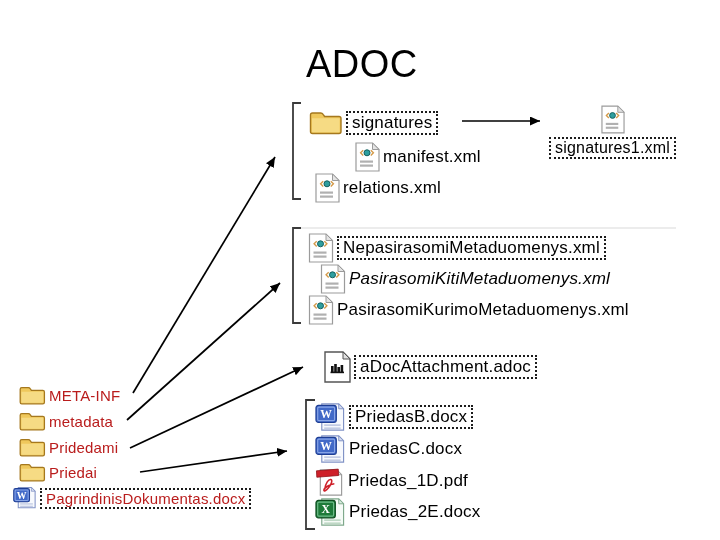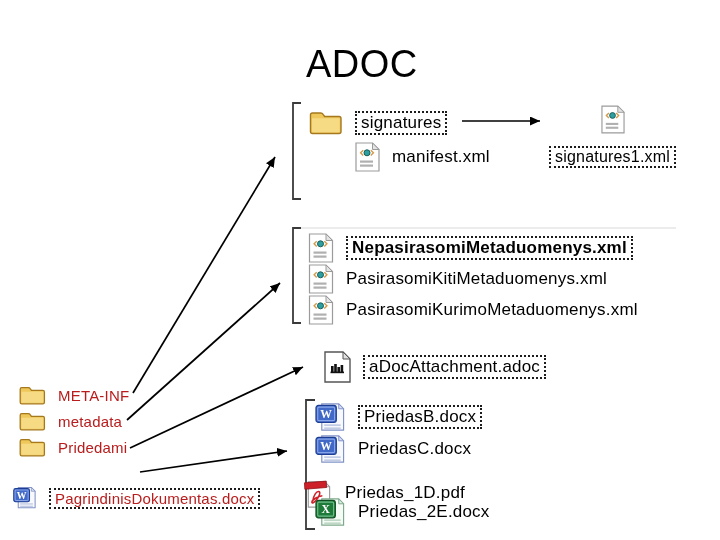--- a/index.html
+++ b/index.html
@@ -5,21 +5,21 @@
   html,body{margin:0;padding:0;background:#fff;}
   .slide{
     position:relative;width:720px;height:540px;background:#ffffff;overflow:hidden;
     font-family:"Liberation Sans",sans-serif;color:#000;
   }
   .title{
     position:absolute;left:306px;top:44px;font-size:38px;line-height:1.1;
     letter-spacing:0.5px;color:#000;
   }
   .overlay{position:absolute;left:0;top:0;width:720px;height:540px;pointer-events:none;}
-  .row{position:absolute;display:flex;align-items:center;gap:12px;white-space:nowrap;}
+  .row{position:absolute;display:flex;align-items:center;gap:3px;white-space:nowrap;}
   .row svg{flex:0 0 auto;display:block;}
   .lbl{font-size:17px;color:#000;letter-spacing:0.2px;}
   .lbl-sm{font-size:15px;color:#b91c1c;letter-spacing:0.2px;}
   .dotted{border:2px dotted #1c1c1c;padding:0 4px;}
 </style>
 </head>
 <body>
 
 <div class="slide">
 
@@ -57,47 +57,59 @@
       <path d="M1 1 H17.5 L24 7.5 V29 H1 Z" fill="#fff" stroke="#9B9B9B" stroke-width="1.2"></path>
       <path d="M17.5 1 L24 7.5 H17.5 Z" fill="#E4E4E4" stroke="#9B9B9B" stroke-width="1"></path>
       <path d="M8.2 8.2 L5.6 10.8 L8.2 13.4" stroke="#D49A4A" stroke-width="1.4" fill="none"></path>
       <path d="M15.8 8.2 L18.4 10.8 L15.8 13.4" stroke="#D49A4A" stroke-width="1.4" fill="none"></path>
       <circle cx="12" cy="10.8" r="3" fill="#2E9E9E" stroke="#14605F" stroke-width="1"></circle>
       <rect x="5" y="18.5" width="13" height="2.2" fill="#B0B0B0"></rect>
       <rect x="5" y="22.5" width="13" height="2.2" fill="#B0B0B0"></rect>
     </svg>
     <span class="lbl">manifest.xml</span>
   </div>
+  <div class="row" style="left:315px;top:172px;height:31px;">
+    <svg width="25" height="30" viewBox="0 0 25 30">
+      <path d="M1 1 H17.5 L24 7.5 V29 H1 Z" fill="#fff" stroke="#9B9B9B" stroke-width="1.2"></path>
+      <path d="M17.5 1 L24 7.5 H17.5 Z" fill="#E4E4E4" stroke="#9B9B9B" stroke-width="1"></path>
+      <path d="M8.2 8.2 L5.6 10.8 L8.2 13.4" stroke="#D49A4A" stroke-width="1.4" fill="none"></path>
+      <path d="M15.8 8.2 L18.4 10.8 L15.8 13.4" stroke="#D49A4A" stroke-width="1.4" fill="none"></path>
+      <circle cx="12" cy="10.8" r="3" fill="#2E9E9E" stroke="#14605F" stroke-width="1"></circle>
+      <rect x="5" y="18.5" width="13" height="2.2" fill="#B0B0B0"></rect>
+      <rect x="5" y="22.5" width="13" height="2.2" fill="#B0B0B0"></rect>
+    </svg>
+    <span class="lbl">relations.xml</span>
+  </div>
 
   <div class="row" style="left:549px;top:105px;height:31px;flex-direction:column;">
     <svg width="24" height="29" viewBox="0 0 25 30">
       <path d="M1 1 H17.5 L24 7.5 V29 H1 Z" fill="#fff" stroke="#9B9B9B" stroke-width="1.2"></path>
       <path d="M17.5 1 L24 7.5 H17.5 Z" fill="#E4E4E4" stroke="#9B9B9B" stroke-width="1"></path>
       <path d="M8.2 8.2 L5.6 10.8 L8.2 13.4" stroke="#D49A4A" stroke-width="1.4" fill="none"></path>
       <path d="M15.8 8.2 L18.4 10.8 L15.8 13.4" stroke="#D49A4A" stroke-width="1.4" fill="none"></path>
       <circle cx="12" cy="10.8" r="3" fill="#2E9E9E" stroke="#14605F" stroke-width="1"></circle>
       <rect x="5" y="18.5" width="13" height="2.2" fill="#B0B0B0"></rect>
       <rect x="5" y="22.5" width="13" height="2.2" fill="#B0B0B0"></rect>
     </svg>
     <span class="lbl dotted" style="font-size:16px">signatures1.xml</span>
   </div>
 
-  <div class="row" style="left:308px;top:232px;height:31px;font-weight:bold;">
+  <div class="row" style="left:308px;top:232px;height:31px;">
     <svg width="26" height="30" viewBox="0 0 25 30">
       <path d="M1 1 H17.5 L24 7.5 V29 H1 Z" fill="#fff" stroke="#9B9B9B" stroke-width="1.2"></path>
       <path d="M17.5 1 L24 7.5 H17.5 Z" fill="#E4E4E4" stroke="#9B9B9B" stroke-width="1"></path>
       <path d="M8.2 8.2 L5.6 10.8 L8.2 13.4" stroke="#D49A4A" stroke-width="1.4" fill="none"></path>
       <path d="M15.8 8.2 L18.4 10.8 L15.8 13.4" stroke="#D49A4A" stroke-width="1.4" fill="none"></path>
       <circle cx="12" cy="10.8" r="3" fill="#2E9E9E" stroke="#14605F" stroke-width="1"></circle>
       <rect x="5" y="18.5" width="13" height="2.2" fill="#B0B0B0"></rect>
       <rect x="5" y="22.5" width="13" height="2.2" fill="#B0B0B0"></rect>
     </svg>
     <span class="lbl dotted">NepasirasomiMetaduomenys.xml</span>
   </div>
-  <div class="row" style="left:308px;top:263px;height:31px;">
+  <div class="row" style="left:320px;top:263px;height:31px;font-style:italic;">
     <svg width="26" height="30" viewBox="0 0 25 30">
       <path d="M1 1 H17.5 L24 7.5 V29 H1 Z" fill="#fff" stroke="#9B9B9B" stroke-width="1.2"></path>
       <path d="M17.5 1 L24 7.5 H17.5 Z" fill="#E4E4E4" stroke="#9B9B9B" stroke-width="1"></path>
       <path d="M8.2 8.2 L5.6 10.8 L8.2 13.4" stroke="#D49A4A" stroke-width="1.4" fill="none"></path>
       <path d="M15.8 8.2 L18.4 10.8 L15.8 13.4" stroke="#D49A4A" stroke-width="1.4" fill="none"></path>
       <circle cx="12" cy="10.8" r="3" fill="#2E9E9E" stroke="#14605F" stroke-width="1"></circle>
       <rect x="5" y="18.5" width="13" height="2.2" fill="#B0B0B0"></rect>
       <rect x="5" y="22.5" width="13" height="2.2" fill="#B0B0B0"></rect>
     </svg>
     <span class="lbl">PasirasomiKitiMetaduomenys.xml</span>
@@ -145,21 +157,21 @@
       <path d="M7 2 H24.5 L29.5 7 V29 H7 Z" fill="#F7F9FD" stroke="#8193C6" stroke-width="1.2"></path>
       <path d="M24.5 2 L29.5 7 H24.5 Z" fill="#D8DFF0" stroke="#8193C6" stroke-width="1"></path>
       <rect x="9.5" y="23" width="17" height="1.8" fill="#C2CBE4"></rect>
       <rect x="9.5" y="26.2" width="17" height="1.8" fill="#C2CBE4"></rect>
       <rect x="1" y="3.5" width="21" height="17.5" rx="2.5" fill="#4169C8" stroke="#1D3D94" stroke-width="1.2"></rect>
       <rect x="2.8" y="5.3" width="17.4" height="13.9" rx="1.2" fill="none" stroke="#87A4E6" stroke-width="1.2"></rect>
       <text x="11.5" y="16.6" font-size="12" font-weight="bold" fill="#fff" text-anchor="middle" font-family="Liberation Serif, serif">W</text>
     </svg>
     <span class="lbl">PriedasC.docx</span>
   </div>
-  <div class="row" style="left:303px;top:465px;height:32px;margin-top:12px;">
+  <div class="row" style="left:315px;top:465px;height:32px;">
     <svg width="30" height="31" viewBox="0 0 30 32">
       <path d="M5 4 H22 L27 9 V30 H5 Z" fill="#fff" stroke="#9B9B9B" stroke-width="1.2"></path>
       <path d="M22 4 L27 9 H22 Z" fill="#E4E4E4" stroke="#9B9B9B" stroke-width="1"></path>
       <path d="M1 5 L23.5 3.2 L23.9 9.8 L1.4 11.6 Z" fill="#CE2029" stroke="#8E1116" stroke-width="0.8"></path>
       <path d="M9.5 24 C10.5 17.5 13.5 13.5 15.8 14 C18.2 14.6 16 19.5 13.5 22.5 C11 25.5 8.3 26.8 8.7 24.7 C9.1 22.6 14.5 18.8 19.5 18.4" fill="none" stroke="#CE2029" stroke-width="1.6"></path>
     </svg>
     <span class="lbl">Priedas_1D.pdf</span>
   </div>
   <div class="row" style="left:315px;top:496px;height:32px;">
     <svg width="31" height="31" viewBox="0 0 32 32">
@@ -188,20 +200,27 @@
     </svg>
     <span class="lbl-sm">metadata</span>
   </div>
   <div class="row" style="left:19px;top:436px;height:23px;">
     <svg width="27" height="21" viewBox="0 0 34 26">
       <path d="M1.5 21.5 V5 Q1.5 3 3.5 3 H11.7 Q13.3 3 14.1 4.3 L15.6 6.5 H30 Q32 6.5 32 8.5 V21.5 Q32 23.5 30 23.5 H3.5 Q1.5 23.5 1.5 21.5 Z" fill="#EFC85C" stroke="#A5781E" stroke-width="1.6"></path>
       <path d="M3 8.3 H30.6 V21.6 Q30.6 22.2 29.9 22.2 H3.7 Q3 22.2 3 21.6 Z" fill="#F6DB84"></path>
     </svg>
     <span class="lbl-sm">Pridedami</span>
   </div>
+  <div class="row" style="left:19px;top:461px;height:23px;">
+    <svg width="27" height="21" viewBox="0 0 34 26">
+      <path d="M1.5 21.5 V5 Q1.5 3 3.5 3 H11.7 Q13.3 3 14.1 4.3 L15.6 6.5 H30 Q32 6.5 32 8.5 V21.5 Q32 23.5 30 23.5 H3.5 Q1.5 23.5 1.5 21.5 Z" fill="#EFC85C" stroke="#A5781E" stroke-width="1.6"></path>
+      <path d="M3 8.3 H30.6 V21.6 Q30.6 22.2 29.9 22.2 H3.7 Q3 22.2 3 21.6 Z" fill="#F6DB84"></path>
+    </svg>
+    <span class="lbl-sm">Priedai</span>
+  </div>
   <div class="row" style="left:13px;top:485px;height:26px;">
     <svg width="24" height="24" viewBox="0 0 32 32">
       <path d="M7 2 H24.5 L29.5 7 V29 H7 Z" fill="#F7F9FD" stroke="#8193C6" stroke-width="1.4"></path>
       <path d="M24.5 2 L29.5 7 H24.5 Z" fill="#D8DFF0" stroke="#8193C6" stroke-width="1"></path>
       <rect x="9.5" y="23" width="17" height="1.8" fill="#C2CBE4"></rect>
       <rect x="9.5" y="26.2" width="17" height="1.8" fill="#C2CBE4"></rect>
       <rect x="1" y="3.5" width="21" height="17.5" rx="2.5" fill="#4169C8" stroke="#1D3D94" stroke-width="1.4"></rect>
       <rect x="2.8" y="5.3" width="17.4" height="13.9" rx="1.2" fill="none" stroke="#87A4E6" stroke-width="1.4"></rect>
       <text x="11.5" y="17" font-size="13" font-weight="bold" fill="#fff" text-anchor="middle" font-family="Liberation Serif, serif">W</text>
     </svg>

